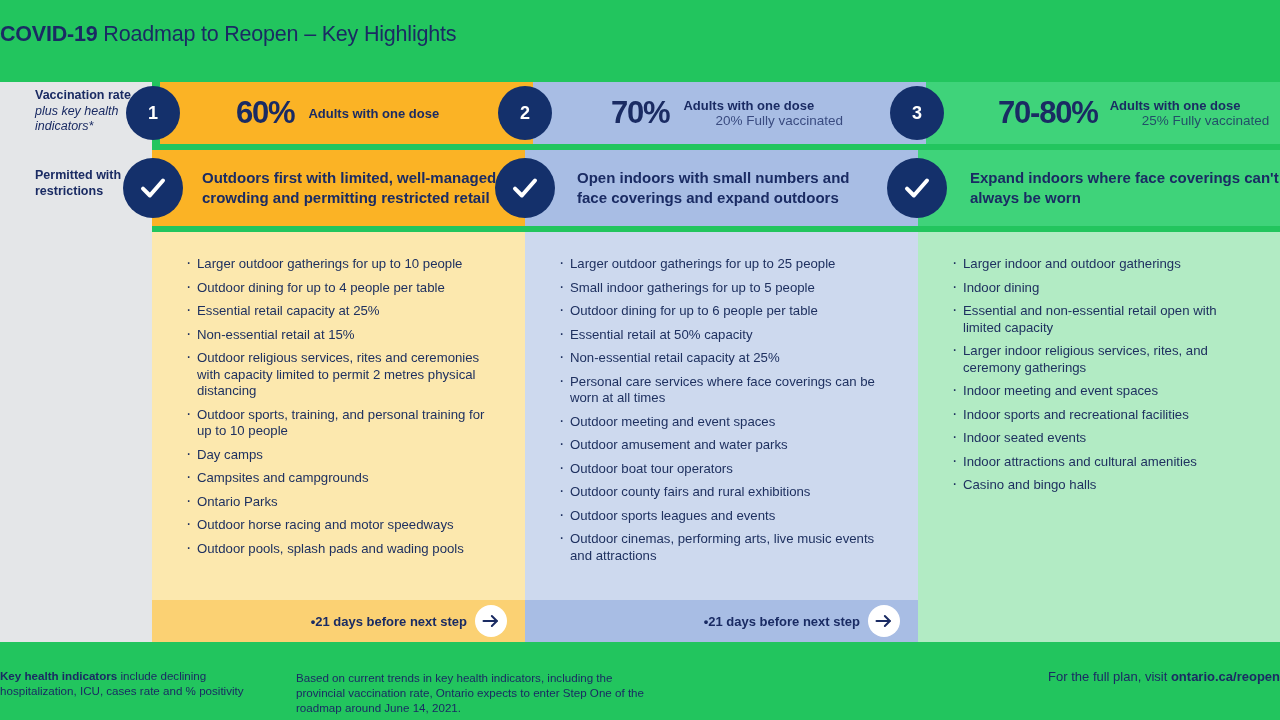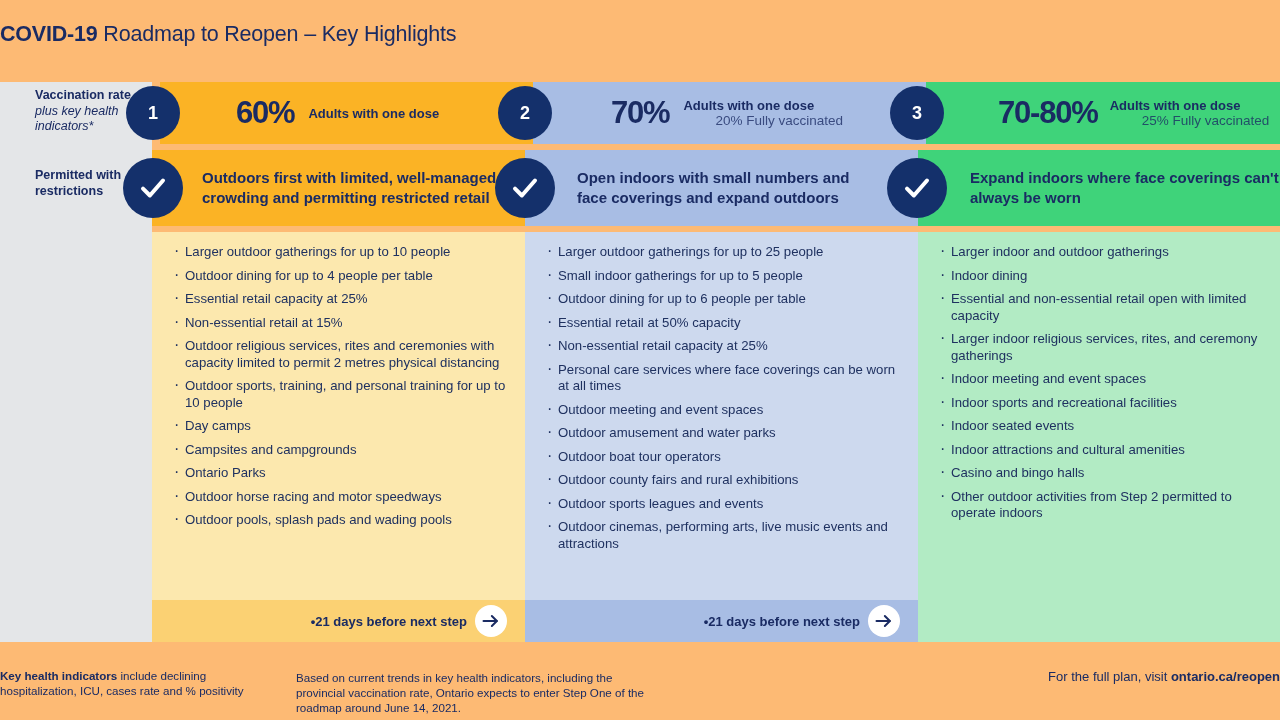--- a/index.html
+++ b/index.html
@@ -6,21 +6,21 @@
   html, body {
     margin: 0; padding: 0;
     width: 1280px; height: 720px;
     background: #ffffff;
     font-family: "Liberation Sans", sans-serif;
     overflow: hidden;
   }
   #page {
     position: relative;
     width: 1280px; height: 720px;
-    background: #fdba74;
+    background: #22c55e;
   }
 
   
   .title {
     position: absolute;
     left: 0px; top: 22px;
     font-size: 21.5px;
     letter-spacing: -0.2px;
     color: #1a2b63;
     font-weight: 400;
@@ -123,21 +123,21 @@
   
   .bulcol {
     position: absolute; top: 232px; height: 410px;
     padding: 12px 14px 0 22px;
     box-sizing: border-box;
   }
   .bulcol.c1 { left: 152px;  width: 373px; background: #fce8ae; }
   .bulcol.c2 { left: 525px;  width: 393px; background: #cdd9ee; }
   .bulcol.c3 { left: 918px;  width: 362px; background: #b2ebc4; }
 
-  .bulcol ul { list-style: none; margin: 0; padding: 0; }
+  .bulcol ul { list-style: none; margin: 12px; padding: 0; }
   .bulcol li {
     position: relative;
     color: #1f3160;
     font-size: 13.2px;
     line-height: 16.5px;
     margin-bottom: 7px;
     padding-left: 11px;
   }
   .bulcol li:before {
     content: "\00b7";
@@ -306,21 +306,20 @@
     <ul>
         <li>Larger indoor and outdoor gatherings</li>
         <li>Indoor dining</li>
         <li>Essential and non-essential retail open with limited capacity</li>
         <li>Larger indoor religious services, rites, and ceremony gatherings</li>
         <li>Indoor meeting and event spaces</li>
         <li>Indoor sports and recreational facilities</li>
         <li>Indoor seated events</li>
         <li>Indoor attractions and cultural amenities</li>
         <li>Casino and bingo halls</li>
-        <li>Other outdoor activities from Step 2 permitted to operate indoors</li>
       </ul>
   </div>
 
   <div class="stepbar c1">
     <span class="steptext">•21 days before next step</span>
   </div>
   <div class="stepbar c2">
     <span class="steptext">•21 days before next step</span>
   </div>
 

